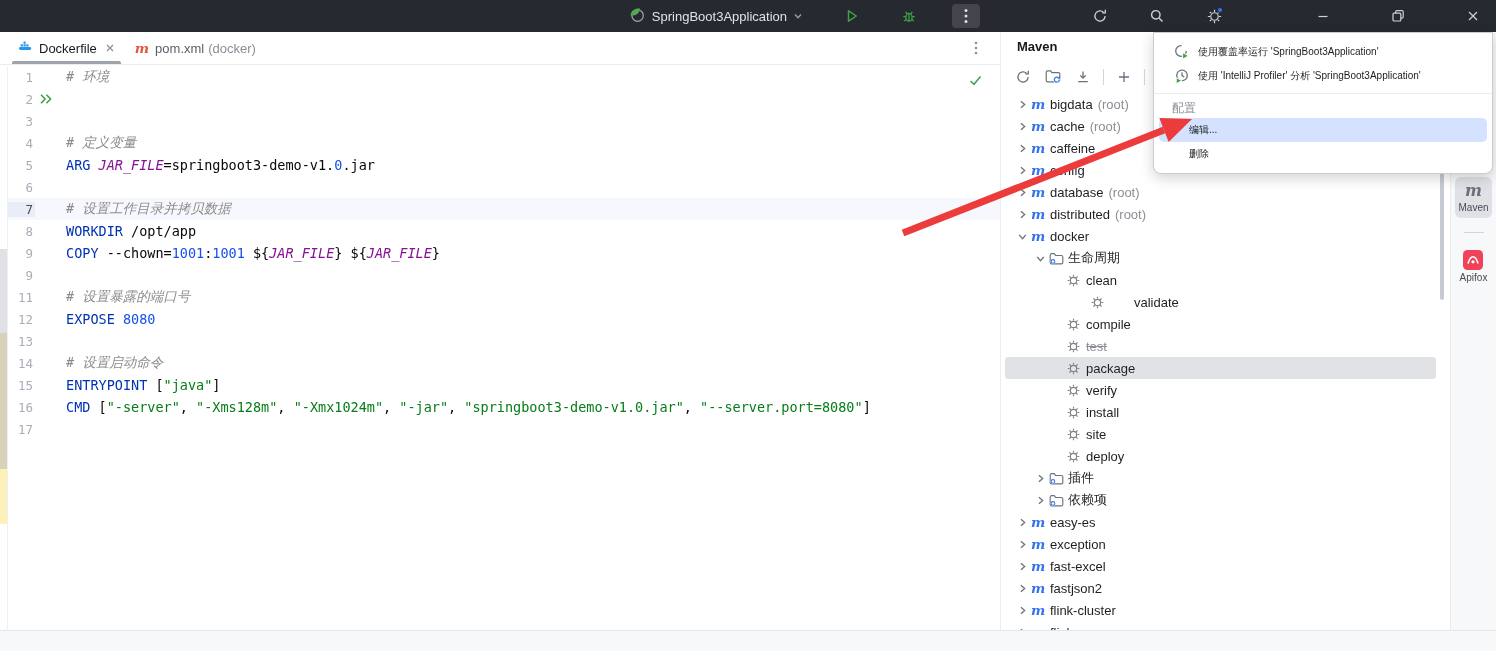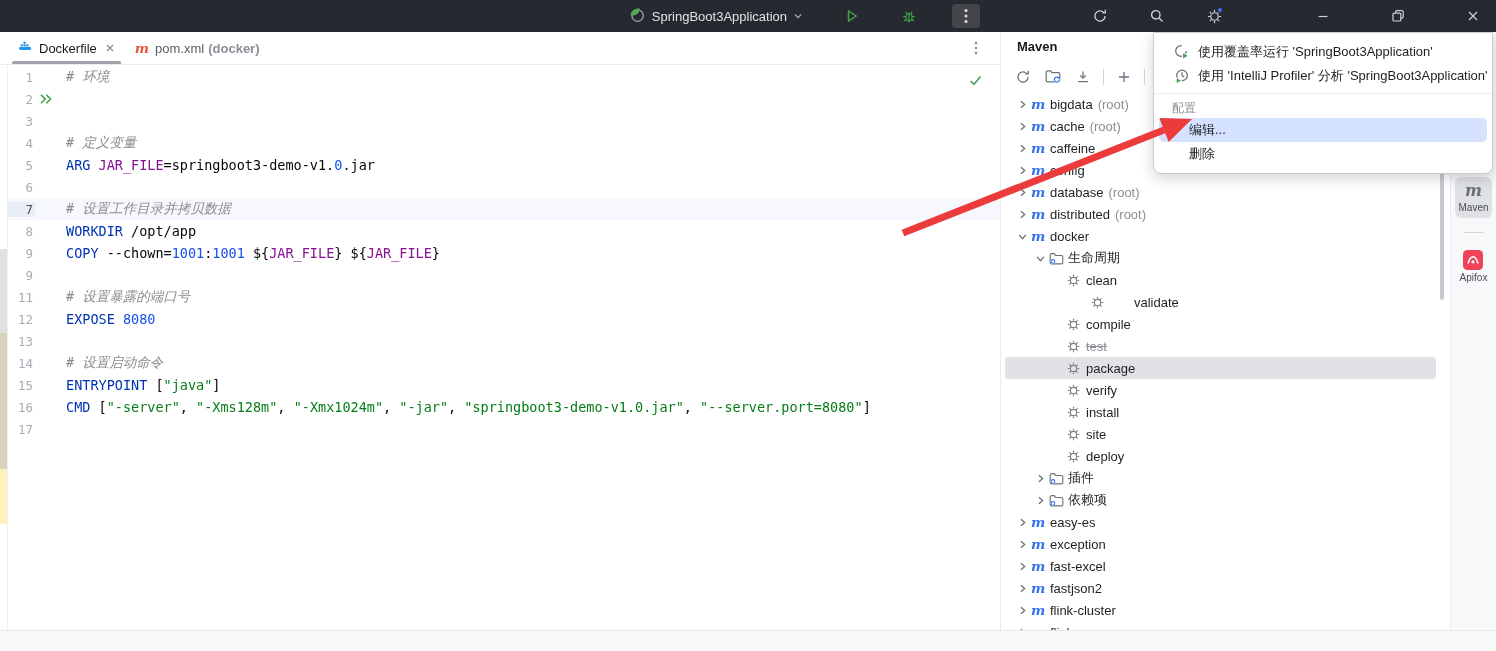--- a/index.html
+++ b/index.html
@@ -22,40 +22,40 @@
   .editor-pane { position:relative; width:1000px; height:598px; background:#fff; }
   .maven-pane { position:relative; width:450px; height:598px; background:#fff; border-left:1px solid #ebecf0; }
   .stripe { position:relative; width:46px; height:598px; background:#f7f8fa; border-left:1px solid #ebecf0; padding-top:145px; display:flex; flex-direction:column; align-items:center; }
   .bottombar { position:absolute; left:0; top:630px; width:1496px; height:21px; background:#f7f8fa; border-top:1px solid #e5e7eb; }
 
   
   .tabbar { position:relative; height:33px; border-bottom:1px solid #ebecf0; display:flex; align-items:stretch; padding-left:8px; background:#fff; }
   .tab { position:relative; display:flex; align-items:center; gap:6px; padding:0 10px; font-size:13px; color:#5a5f66; cursor:pointer; }
   .tab.active { color:#17191c; }
   .tab.active::after { content:""; position:absolute; left:4px; right:4px; bottom:0; height:3px; background:#9da2ab; border-radius:2px 2px 0 0; }
-  .tab-suffix { color:#8a8e96; margin-left:-2px;font-weight:bold; }
+  .tab-suffix { color:#8a8e96; margin-left:-2px; }
   .tab-close { display:flex; align-items:center; margin-left:2px; cursor:pointer; }
   .tab-more { position:absolute; right:22px; top:8px; cursor:pointer; }
 
   
   .editor-body { position:absolute; left:0; top:34px; width:1000px; height:564px; overflow:hidden; }
   .left-stripe { position:absolute; left:0; top:0; width:8px; height:564px; background:#fff; border-right:1px solid #eef0f3; z-index:2; }
   .ls-block { position:absolute; left:0; width:7px; }
   .ls-gray { top:183px; height:84px; background:#dfe1e5; }
   .ls-tan { top:267px; height:136px; background:#d9d2ba; }
   .ls-yellow { top:403px; height:55px; background:#fbf1b9; }
   .code-host { position:absolute; left:0; top:0; width:1000px; }
   .code-row { display:flex; align-items:center; height:22px; font-family:"DejaVu Sans Mono", monospace; font-size:13.5px; white-space:pre; }
   .code-row.current-line { background:#f6f8fd; }
   .ln { width:35px; padding-right:2px; text-align:right; color:#a9adb7; font-size:12.5px; font-family:"DejaVu Sans Mono", monospace; flex:none; }
   .current-line .ln { color:#494b57; background:#e8edf8; }
   .runslot { width:22px; display:flex; align-items:center; justify-content:center; flex:none; }
   .codetext { margin-left:9px; color:#080808; }
   .seg-kw { color:#0033b3; } .seg-cmt { color:#8c8c8c; font-style:italic; }
-  .seg-var { color:#871094; } .seg-num { color:#1750eb; }
+  .seg-var { color:#871094; font-style:italic; } .seg-num { color:#1750eb; }
   .seg-str { color:#067d17; } .seg-txt { color:#080808; }
   .inspect-ok { position:absolute; right:18px; top:6px; z-index:3; cursor:pointer; }
 
   
   .panel-title { height:28px; display:flex; align-items:center; padding-left:16px; font-size:13px; font-weight:bold; color:#17191c; }
   .panel-toolbar { height:33px; display:flex; align-items:center; gap:6px; padding-left:10px; }
   .ptb-btn { width:24px; height:24px; display:flex; align-items:center; justify-content:center; border:none; background:none; border-radius:4px; cursor:pointer; }
   .ptb-sep { width:1px; height:16px; background:#d3d5db; margin:0 2px; }
   .tree { position:relative; height:537px; overflow:hidden; font-size:13px; color:#1d1f23; }
   .tree-row { position:relative; display:flex; align-items:center; height:22px; cursor:pointer; }
@@ -71,21 +71,21 @@
   
   .stripe-btn { display:flex; flex-direction:column; align-items:center; gap:2px; padding:5px 3px; border-radius:6px; cursor:pointer; margin-bottom:8px; }
   .stripe-btn.active { background:#dfe1e5; }
   .stripe-m { font-family:"DejaVu Serif", serif; font-style:italic; font-weight:600; font-size:16px; color:#6c707e; line-height:18px; }
   .stripe-label { font-size:10px; color:#494b57; }
   .stripe-divider { width:20px; height:1px; background:#d3d5db; margin:6px 0 12px; }
   .apifox-logo { display:flex; }
 
   
   .context-menu { position:absolute; left:1153px; top:32px; width:340px; background:#fff; border:1px solid #c9ccd3; border-radius:0 0 8px 8px; box-shadow:0 4px 14px rgba(0,0,0,.18); padding:7px 0; z-index:110; }
-  .menu-item { display:flex; align-items:center; height:24px; padding:0 10px 0 20px; font-size:13px; color:#1d1e22; white-space:nowrap; overflow:hidden; cursor:pointer; }
+  .menu-item { display:flex; align-items:center; height:24px; padding:0 10px 0 20px; font-size:10px; color:#1d1e22; white-space:nowrap; overflow:hidden; cursor:pointer; }
   .menu-item .mi-icon { width:24px; display:flex; align-items:center; flex:none; }
   .menu-item.indent { padding-left:35px; }
   .menu-item.highlight { position:relative; }
   .menu-item.highlight::before { content:""; position:absolute; left:5px; right:5px; top:0; bottom:0; background:#d4e2ff; border-radius:5px; }
   .menu-item > span { position:relative; }
   .menu-header { height:20px; display:flex; align-items:center; padding-left:18px; font-size:12px; color:#8c8e96; }
   .menu-sep { height:1px; background:#ebecf0; margin:5px 0 4px; }
 
   .arrow-overlay { position:absolute; left:0; top:0; z-index:120; pointer-events:none; }
 </style>

